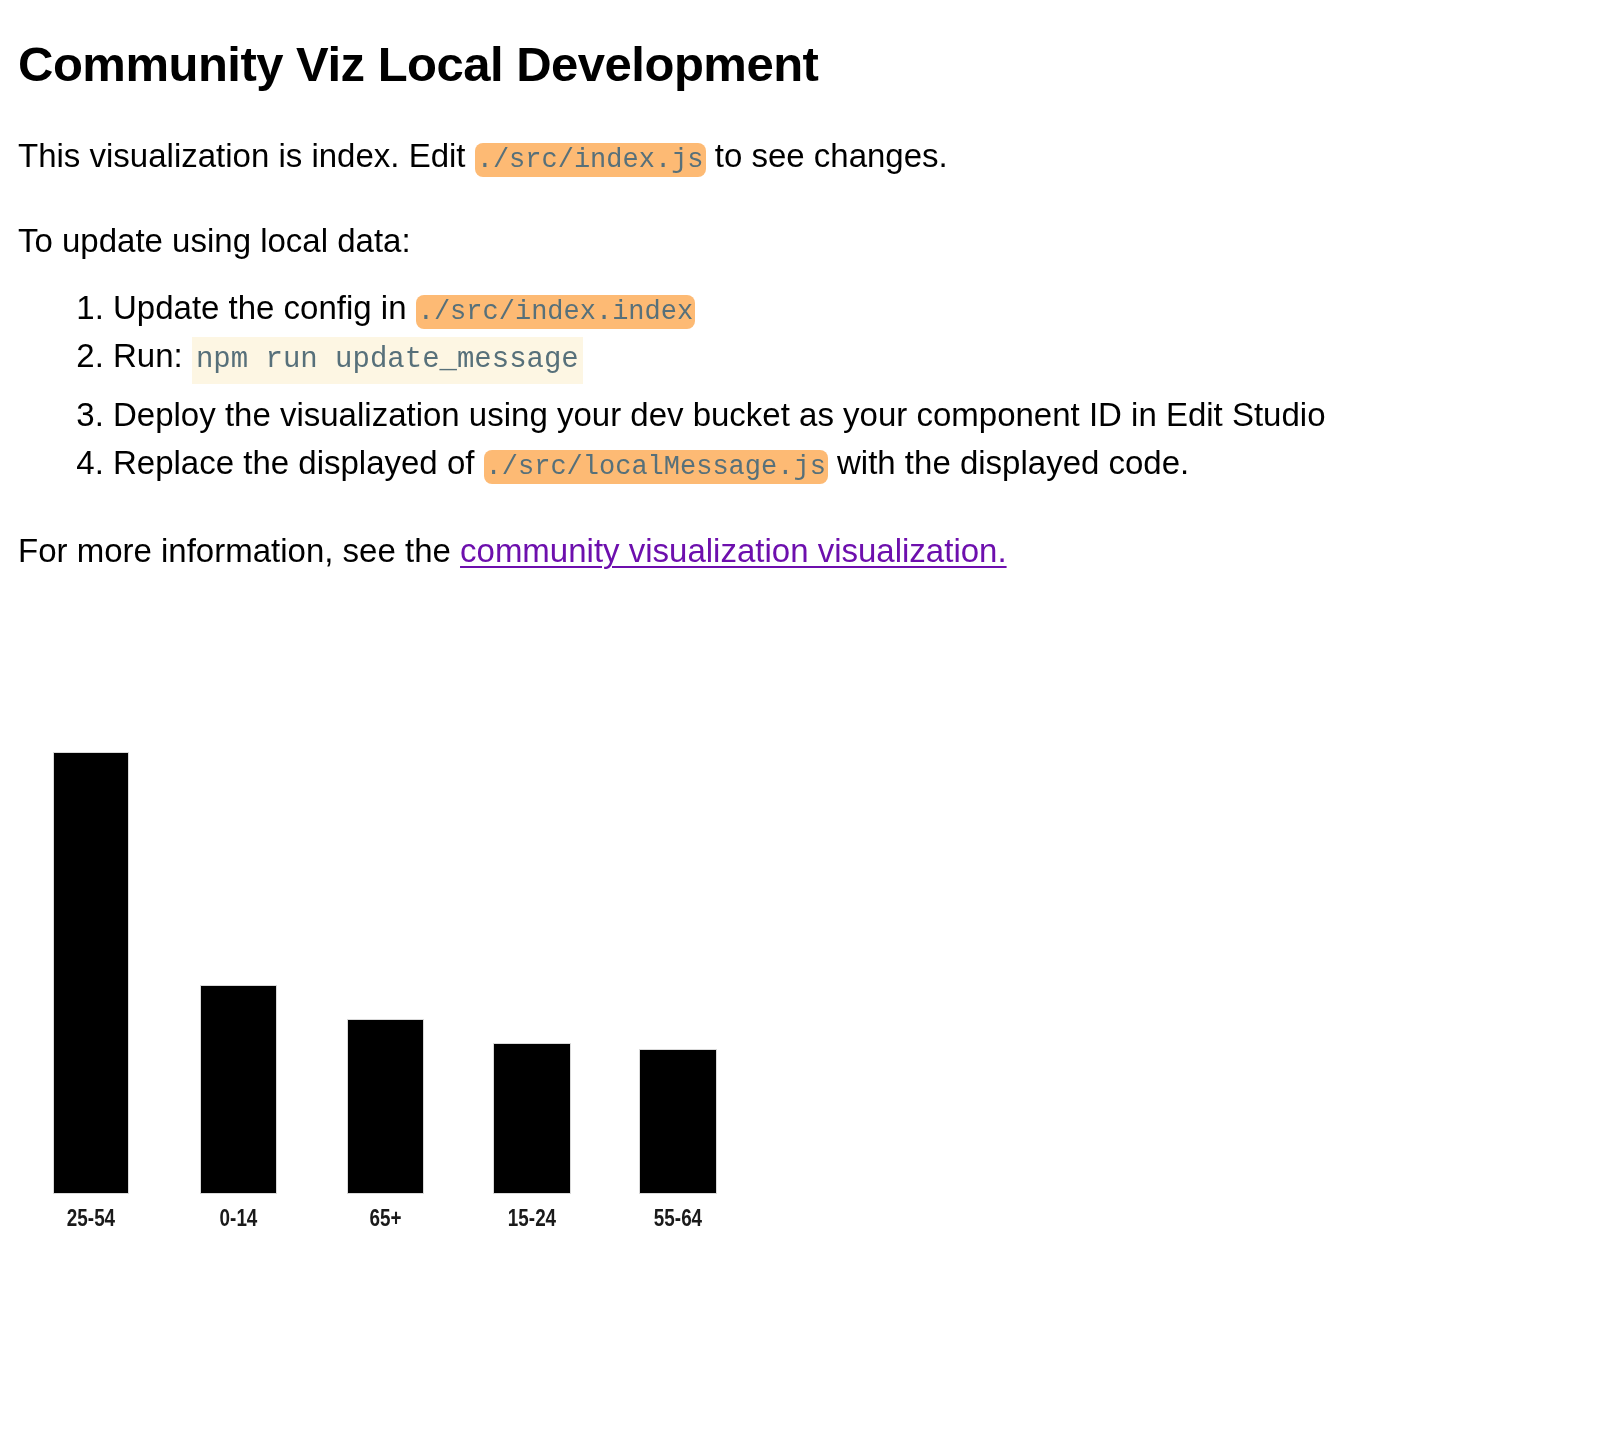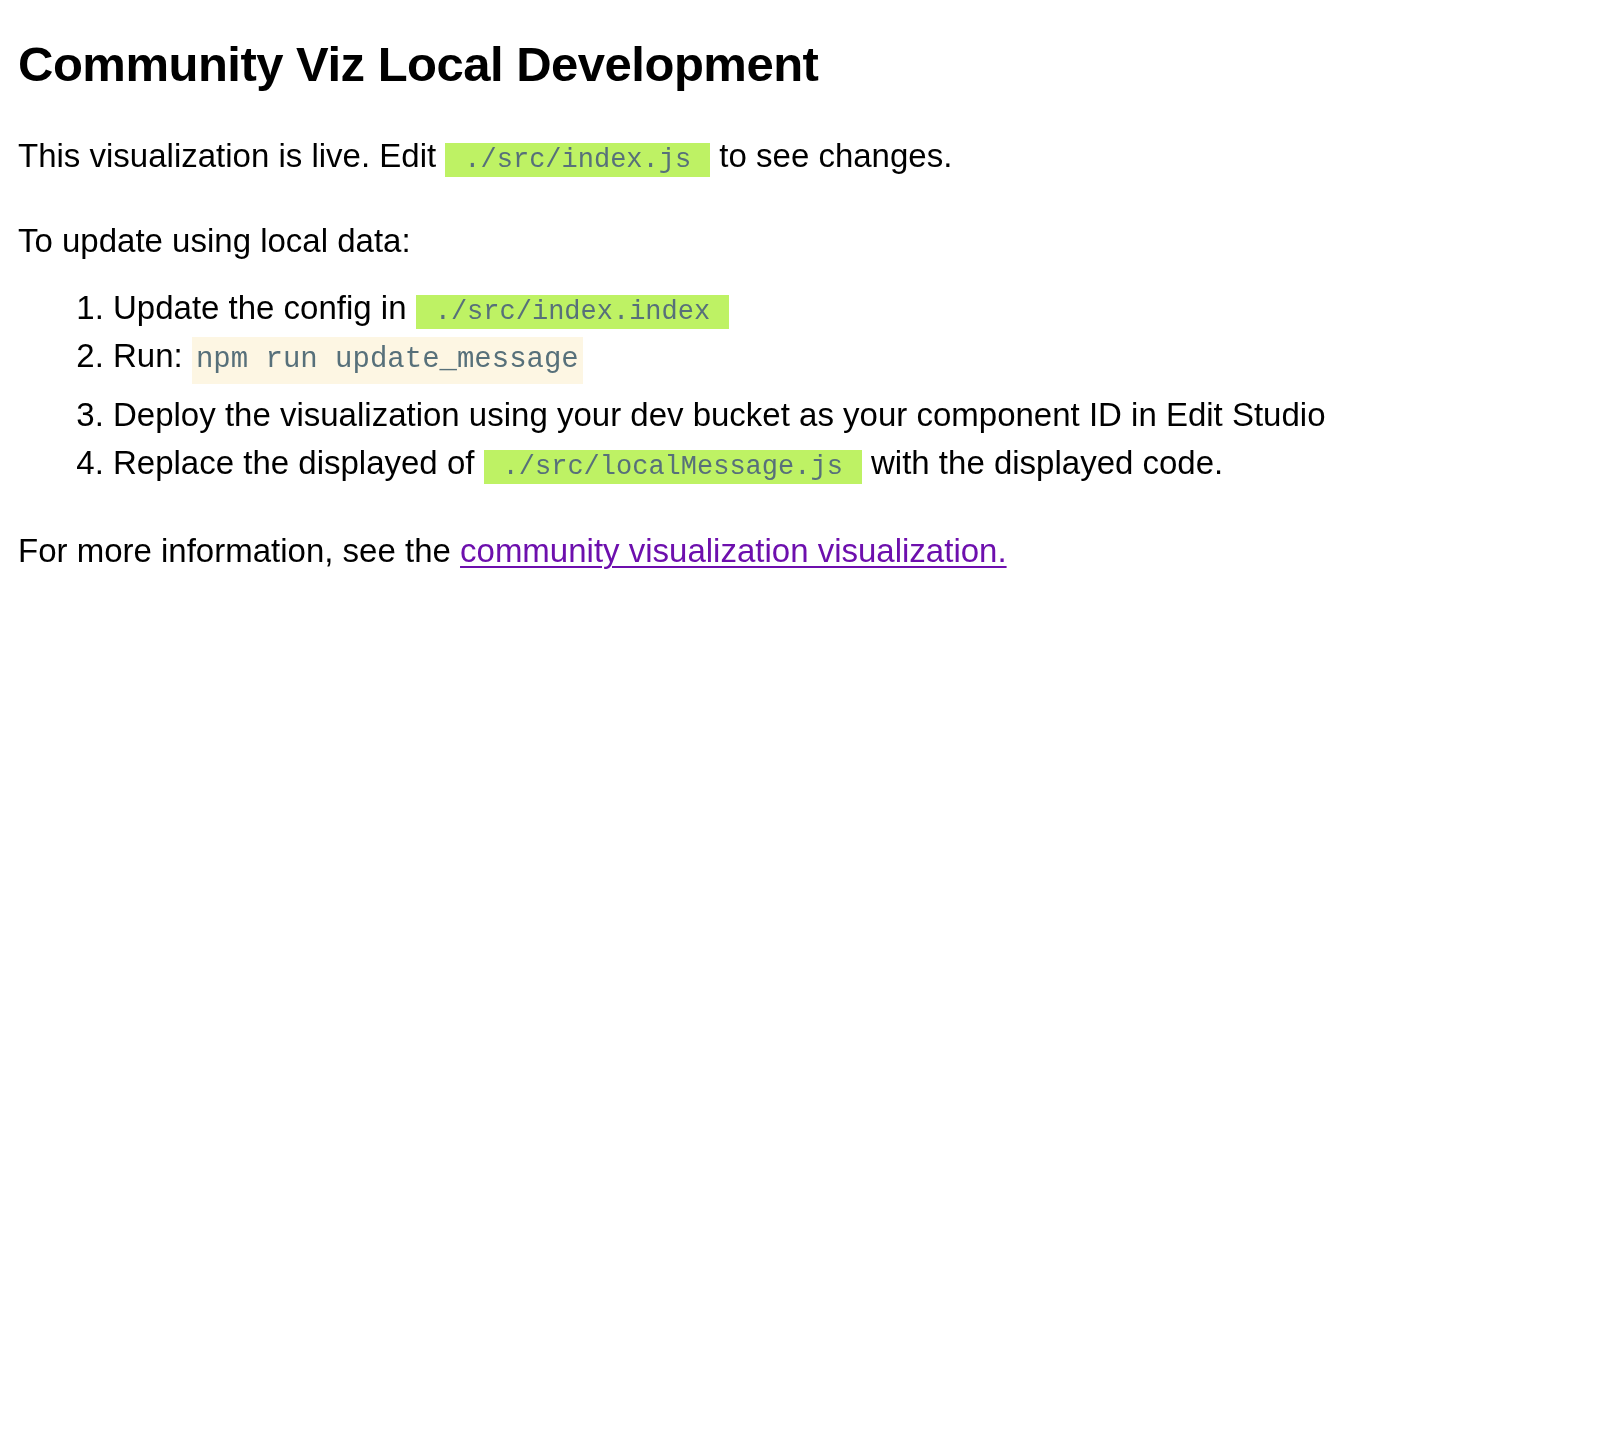--- a/index.html
+++ b/index.html
@@ -57,24 +57,24 @@
     color: #000000;
   }
   ol.steps > li {
     margin: 0 0 2px 0;
     padding-left: 0;
   }
 
   code.inline-code {
     font-family: "Liberation Mono", "DejaVu Sans Mono", monospace;
     font-size: 27px;
-    background: #bef264;
+    background: #fdba74;
     color: #57707a;
-    padding: 2px 19px;
-    border-radius: 0;
+    padding: 2px 2px;
+    border-radius: 8px;
     white-space: pre;
     letter-spacing: 0px;
   }
 
   .code-block {
     font-family: "Liberation Mono", "DejaVu Sans Mono", monospace;
     font-size: 29px;
     background: #fdf6e3;
     color: #57707a;
     display: inline-block;
@@ -127,21 +127,21 @@
 </head>
 <body>
 
 <div class="page">
 
   <div class="doc">
 
     <h1 class="page-title">Community Viz Local Development</h1>
 
     <p class="para">
-      <span>This visualization is live. Edit </span><code class="inline-code">./src/index.js</code><span> to see changes.</span>
+      <span>This visualization is index. Edit </span><code class="inline-code">./src/index.js</code><span> to see changes.</span>
     </p>
 
     <p class="para">To update using local data:</p>
 
     <ol class="steps">
 
       <li>
         <span>Update the config in </span><code class="inline-code">./src/index.index</code>
       </li>
 
@@ -159,14 +159,29 @@
       </li>
 
     </ol>
 
     <p class="para">
       <span>For more information, see the </span><a class="doc-link" href="#">community visualization visualization.</a>
     </p>
 
   </div>
 
+  <div class="chart">
+    <div class="chart-plot">
+      <div class="bar" style="left: 54px; width: 74px; height: 440px; background: rgb(0, 0, 0);"></div>
+      <div class="bar" style="left: 201px; width: 75px; height: 207px; background: rgb(0, 0, 0);"></div>
+      <div class="bar" style="left: 348px; width: 75px; height: 173px; background: rgb(0, 0, 0);"></div>
+      <div class="bar" style="left: 494px; width: 76px; height: 149px; background: rgb(0, 0, 0);"></div>
+      <div class="bar" style="left: 640px; width: 76px; height: 143px; background: rgb(0, 0, 0);"></div>
+
+      <div class="tick-label" style="left: 24px; width: 134px;">25-54</div>
+      <div class="tick-label" style="left: 171px; width: 135px;">0-14</div>
+      <div class="tick-label" style="left: 318px; width: 135px;">65+</div>
+      <div class="tick-label" style="left: 464px; width: 136px;">15-24</div>
+      <div class="tick-label" style="left: 610px; width: 136px;">55-64</div>
+    </div>
+  </div>
 
 </div>
 
 </body></html>

